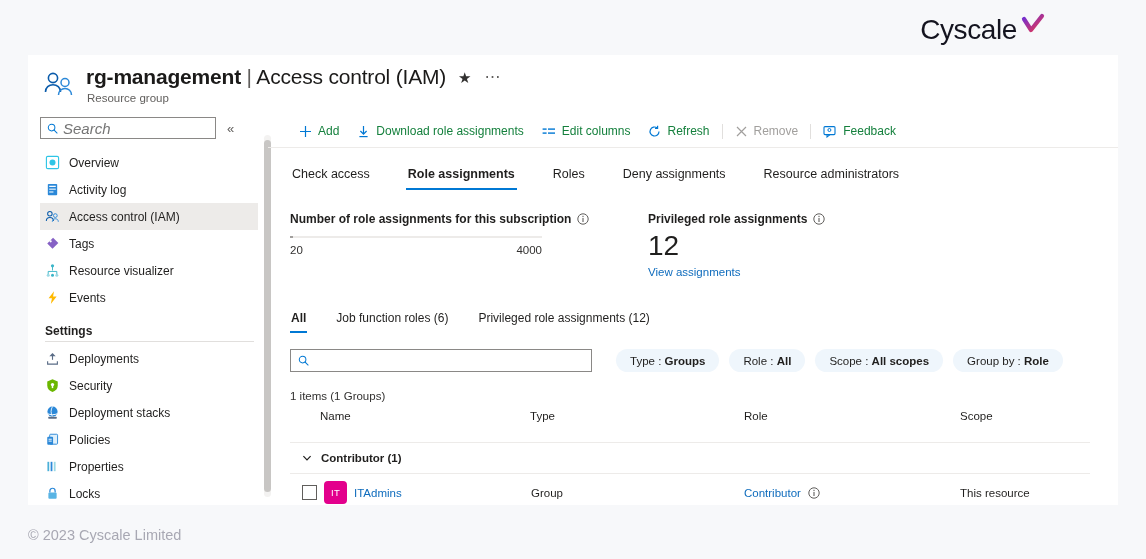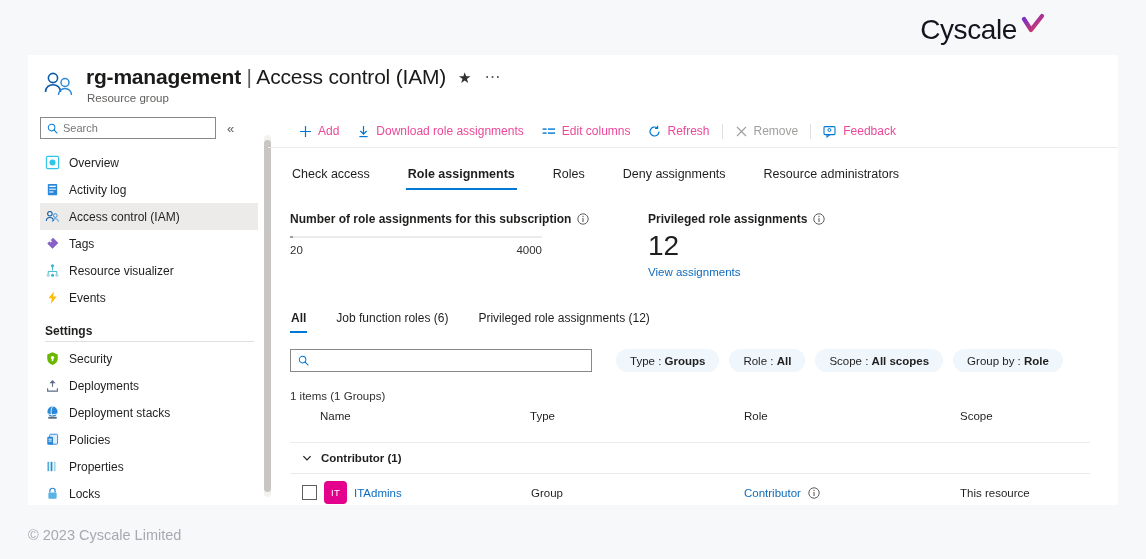--- a/index.html
+++ b/index.html
@@ -53,23 +53,24 @@
     width: 218px; height: 385px;
   }
   .search-row { display: flex; align-items: center; gap: 8px; }
   .search-box {
     width: 176px; height: 22px;
     border: 1px solid #8a8886; background: #fff;
     display: flex; align-items: center; padding: 0 6px; gap: 5px;
   }
   .search-box .mag { width: 11px; height: 11px; flex: none; }
   .search-box input {
-    border: 0; outline: 0; font-size: 11px; color: #323130;
+    border: 0; outline: 0; font-size: 15px; color: #323130;
     font-family: "Liberation Sans", sans-serif; width: 100%;
     background: transparent;
+    font-style: italic;
   }
   .collapse-btn {
     font-size: 13px; color: #605e5c; cursor: pointer; line-height: 1;
     padding: 2px 3px;
   }
   .nav-list { margin-top: 10px; }
   .nav-item {
     display: flex; align-items: center; gap: 9px;
     height: 27px; padding-left: 5px; cursor: pointer;
     font-size: 12px; color: #201f1e;
@@ -93,21 +94,21 @@
   }
 
   
   .cmdbar {
     position: absolute; left: 240px; top: 60px; right: 0;
     height: 32px; display: flex; align-items: center; gap: 0px;
     padding-left: 22px;
   }
   .cmd {
     display: flex; align-items: center; gap: 6px;
-    font-size: 12px; color: #ec4899; cursor: pointer;
+    font-size: 12px; color: #15803d; cursor: pointer;
     padding: 4px 9px; white-space: nowrap;
   }
   .cmd.disabled { color: #a19f9d; cursor: default; }
   .cmd svg { display: block; flex: none; }
   .cmd-sep { width: 1px; height: 15px; background: #e1dfdd; margin: 0 3px; }
   .cmdbar-rule {
     position: absolute; left: 240px; top: 92px; right: 0;
     height: 1px; background: #edebe9;
   }
 
@@ -325,33 +326,33 @@
             <path d="M9.6 1.2 L3.8 8.8 L7.4 8.8 L6.2 14.8 L12.4 6.8 L8.6 6.8 Z" fill="#ffb900"></path>
           </svg>
           <span>Events</span>
         </div>
 
         <div class="nav-group-title">Settings</div>
         <div class="nav-divider"></div>
 
         <div class="nav-item">
           <svg class="nav-ico" viewBox="0 0 16 16">
+            <path d="M8 2 L11.4 5.6 L4.6 5.6 Z" fill="#5a6c86"></path>
+            <path d="M8 5 L8 9.4" stroke="#5a6c86" stroke-width="1.2"></path>
+            <path d="M2.8 11 L2.8 14 L13.2 14 L13.2 11" fill="none" stroke="#5a6c86" stroke-width="1.2"></path>
+          </svg>
+          <span>Deployments</span>
+        </div>
+        <div class="nav-item">
+          <svg class="nav-ico" viewBox="0 0 16 16">
             <path d="M8 1.4 L13.6 3.6 L13.6 8.2 C13.6 11.6 11 13.8 8 14.8 C5 13.8 2.4 11.6 2.4 8.2 L2.4 3.6 Z" fill="#6bb700"></path>
             <circle cx="8" cy="7" r="1.8" fill="#fff"></circle>
             <rect x="7.2" y="7.6" width="1.6" height="3.2" fill="#fff"></rect>
           </svg>
           <span>Security</span>
-        </div>
-        <div class="nav-item">
-          <svg class="nav-ico" viewBox="0 0 16 16">
-            <path d="M8 2 L11.4 5.6 L4.6 5.6 Z" fill="#5a6c86"></path>
-            <path d="M8 5 L8 9.4" stroke="#5a6c86" stroke-width="1.2"></path>
-            <path d="M2.8 11 L2.8 14 L13.2 14 L13.2 11" fill="none" stroke="#5a6c86" stroke-width="1.2"></path>
-          </svg>
-          <span>Deployments</span>
         </div>
         <div class="nav-item">
           <svg class="nav-ico" viewBox="0 0 16 16">
             <circle cx="8" cy="7" r="5.4" fill="#2b88d8"></circle>
             <path d="M3.2 9.4 C5 10.6 11 10.6 12.8 9.4" fill="none" stroke="#fff" stroke-width="1"></path>
             <path d="M8 1.6 C6 5 6 9 8 12.4" fill="none" stroke="#fff" stroke-width="0.9"></path>
             <rect x="3.4" y="12.6" width="9.2" height="2" rx="0.8" fill="#5a6c86"></rect>
           </svg>
           <span>Deployment stacks</span>
         </div>

